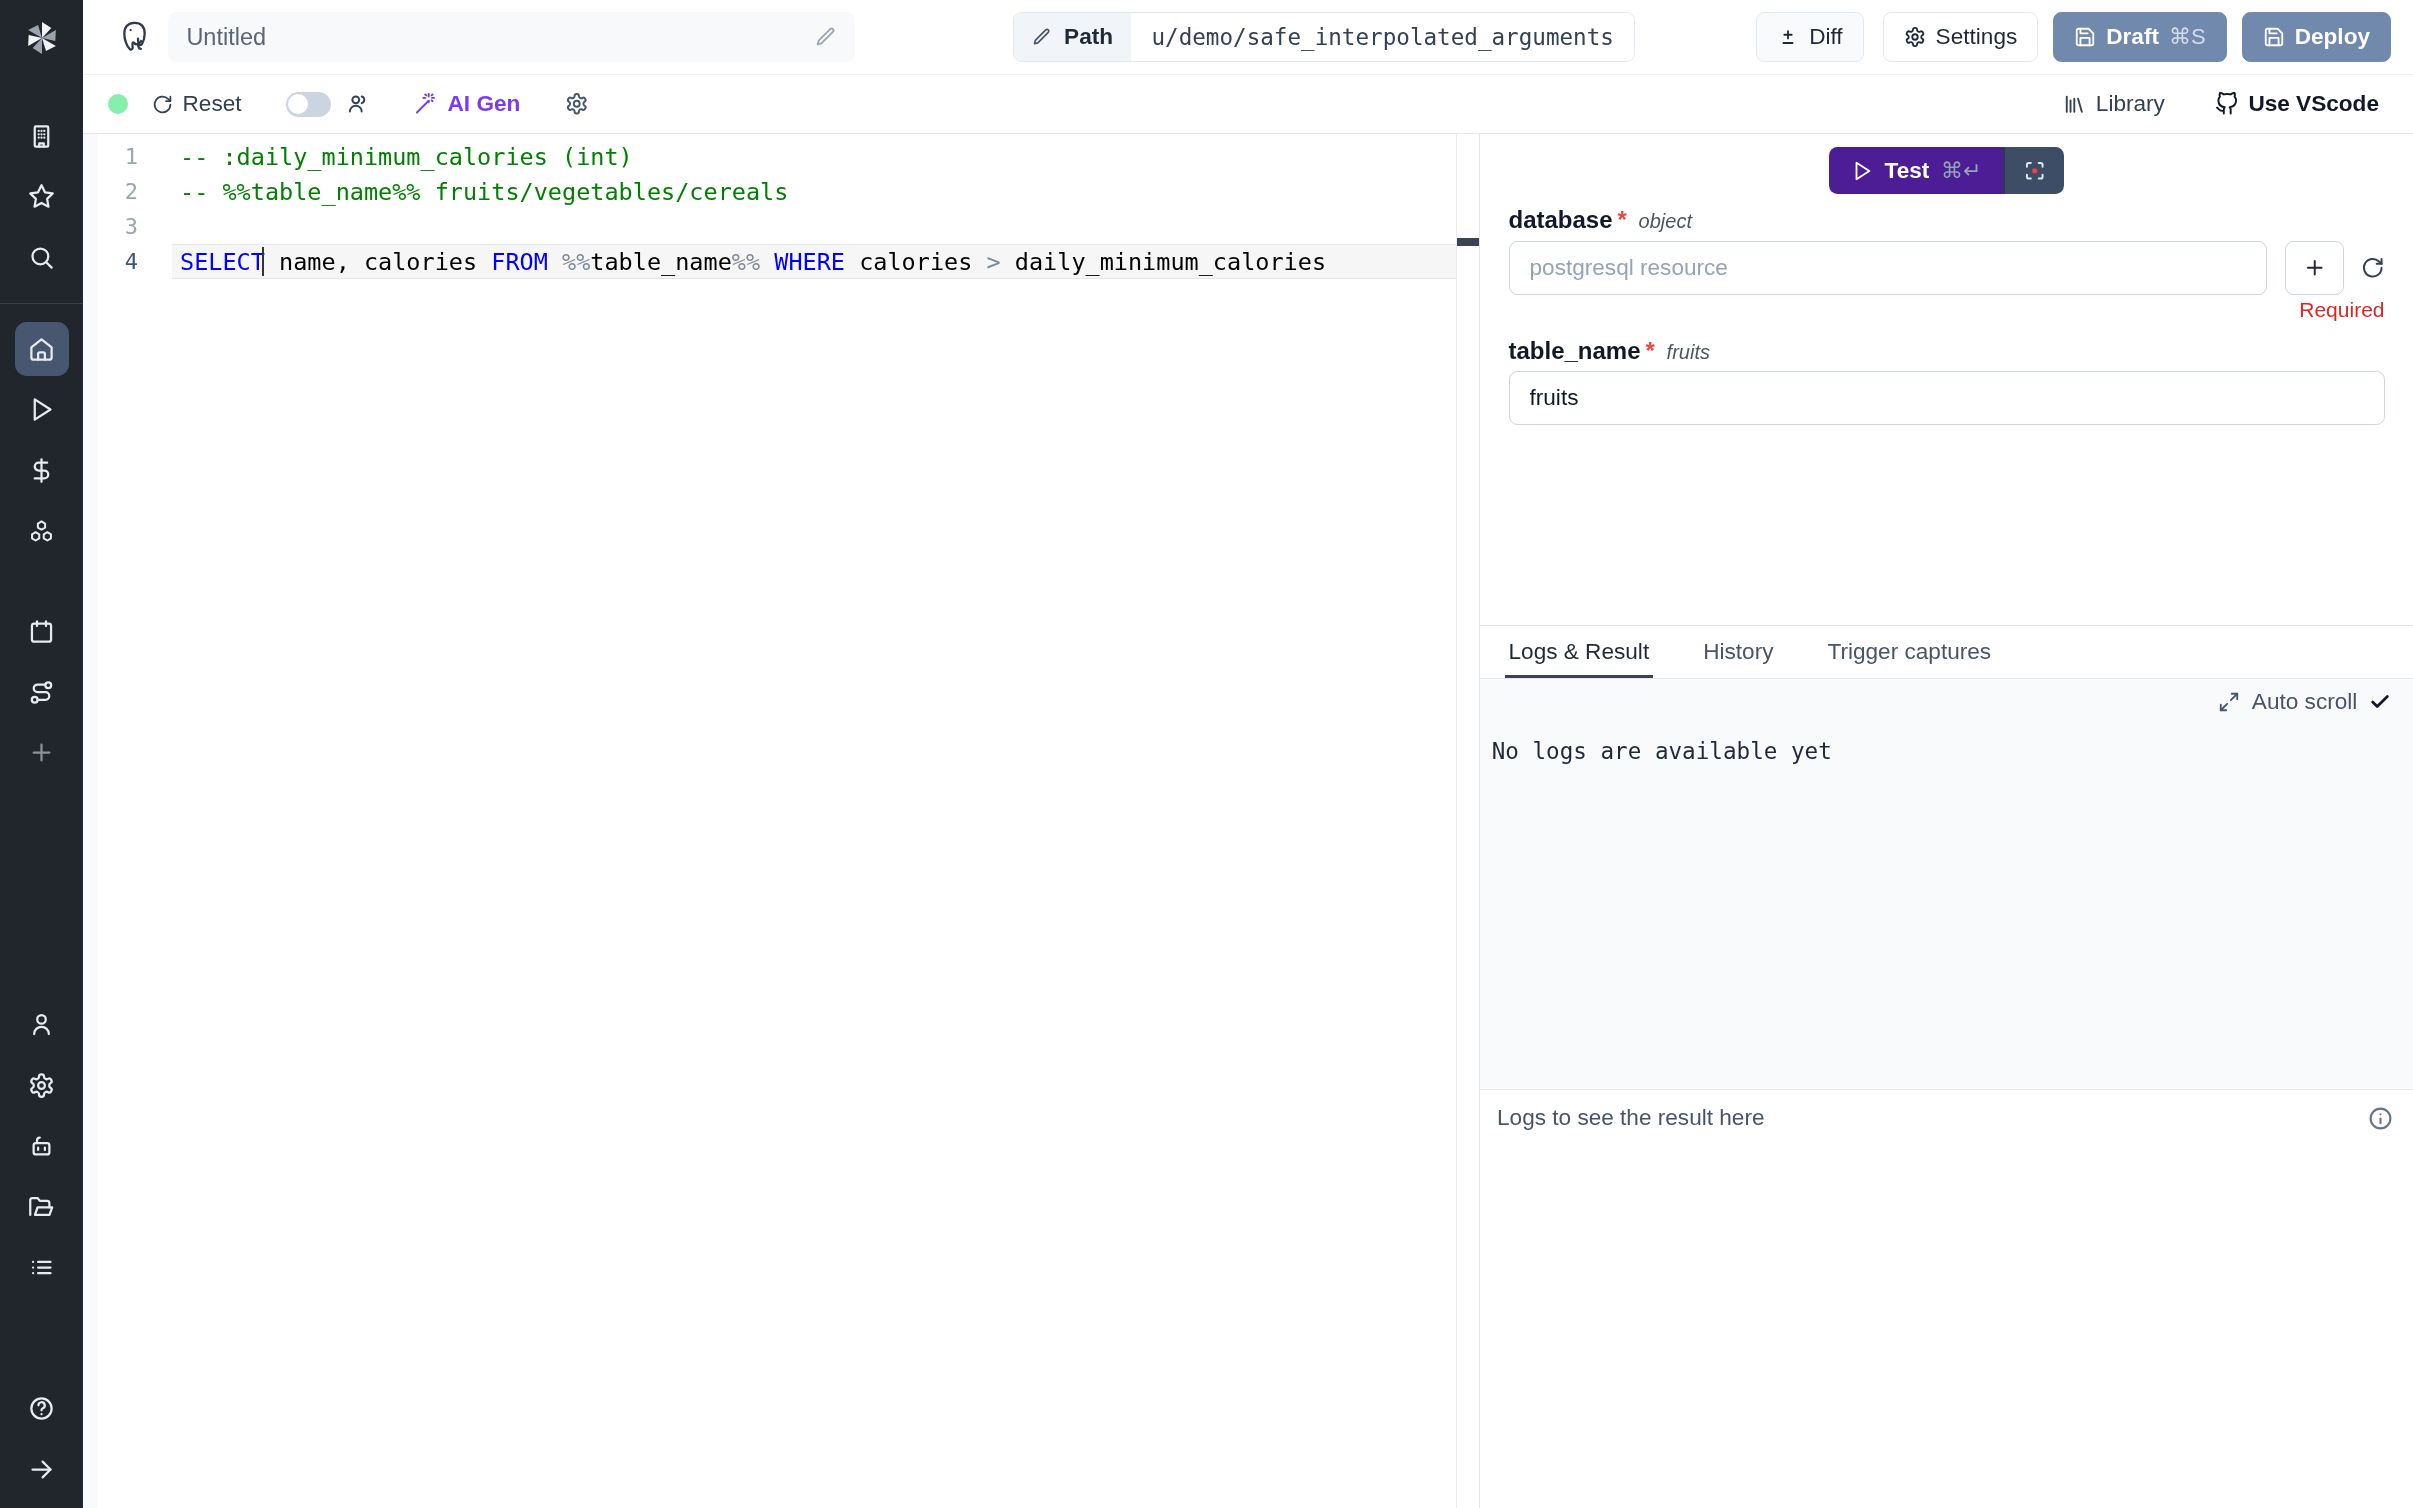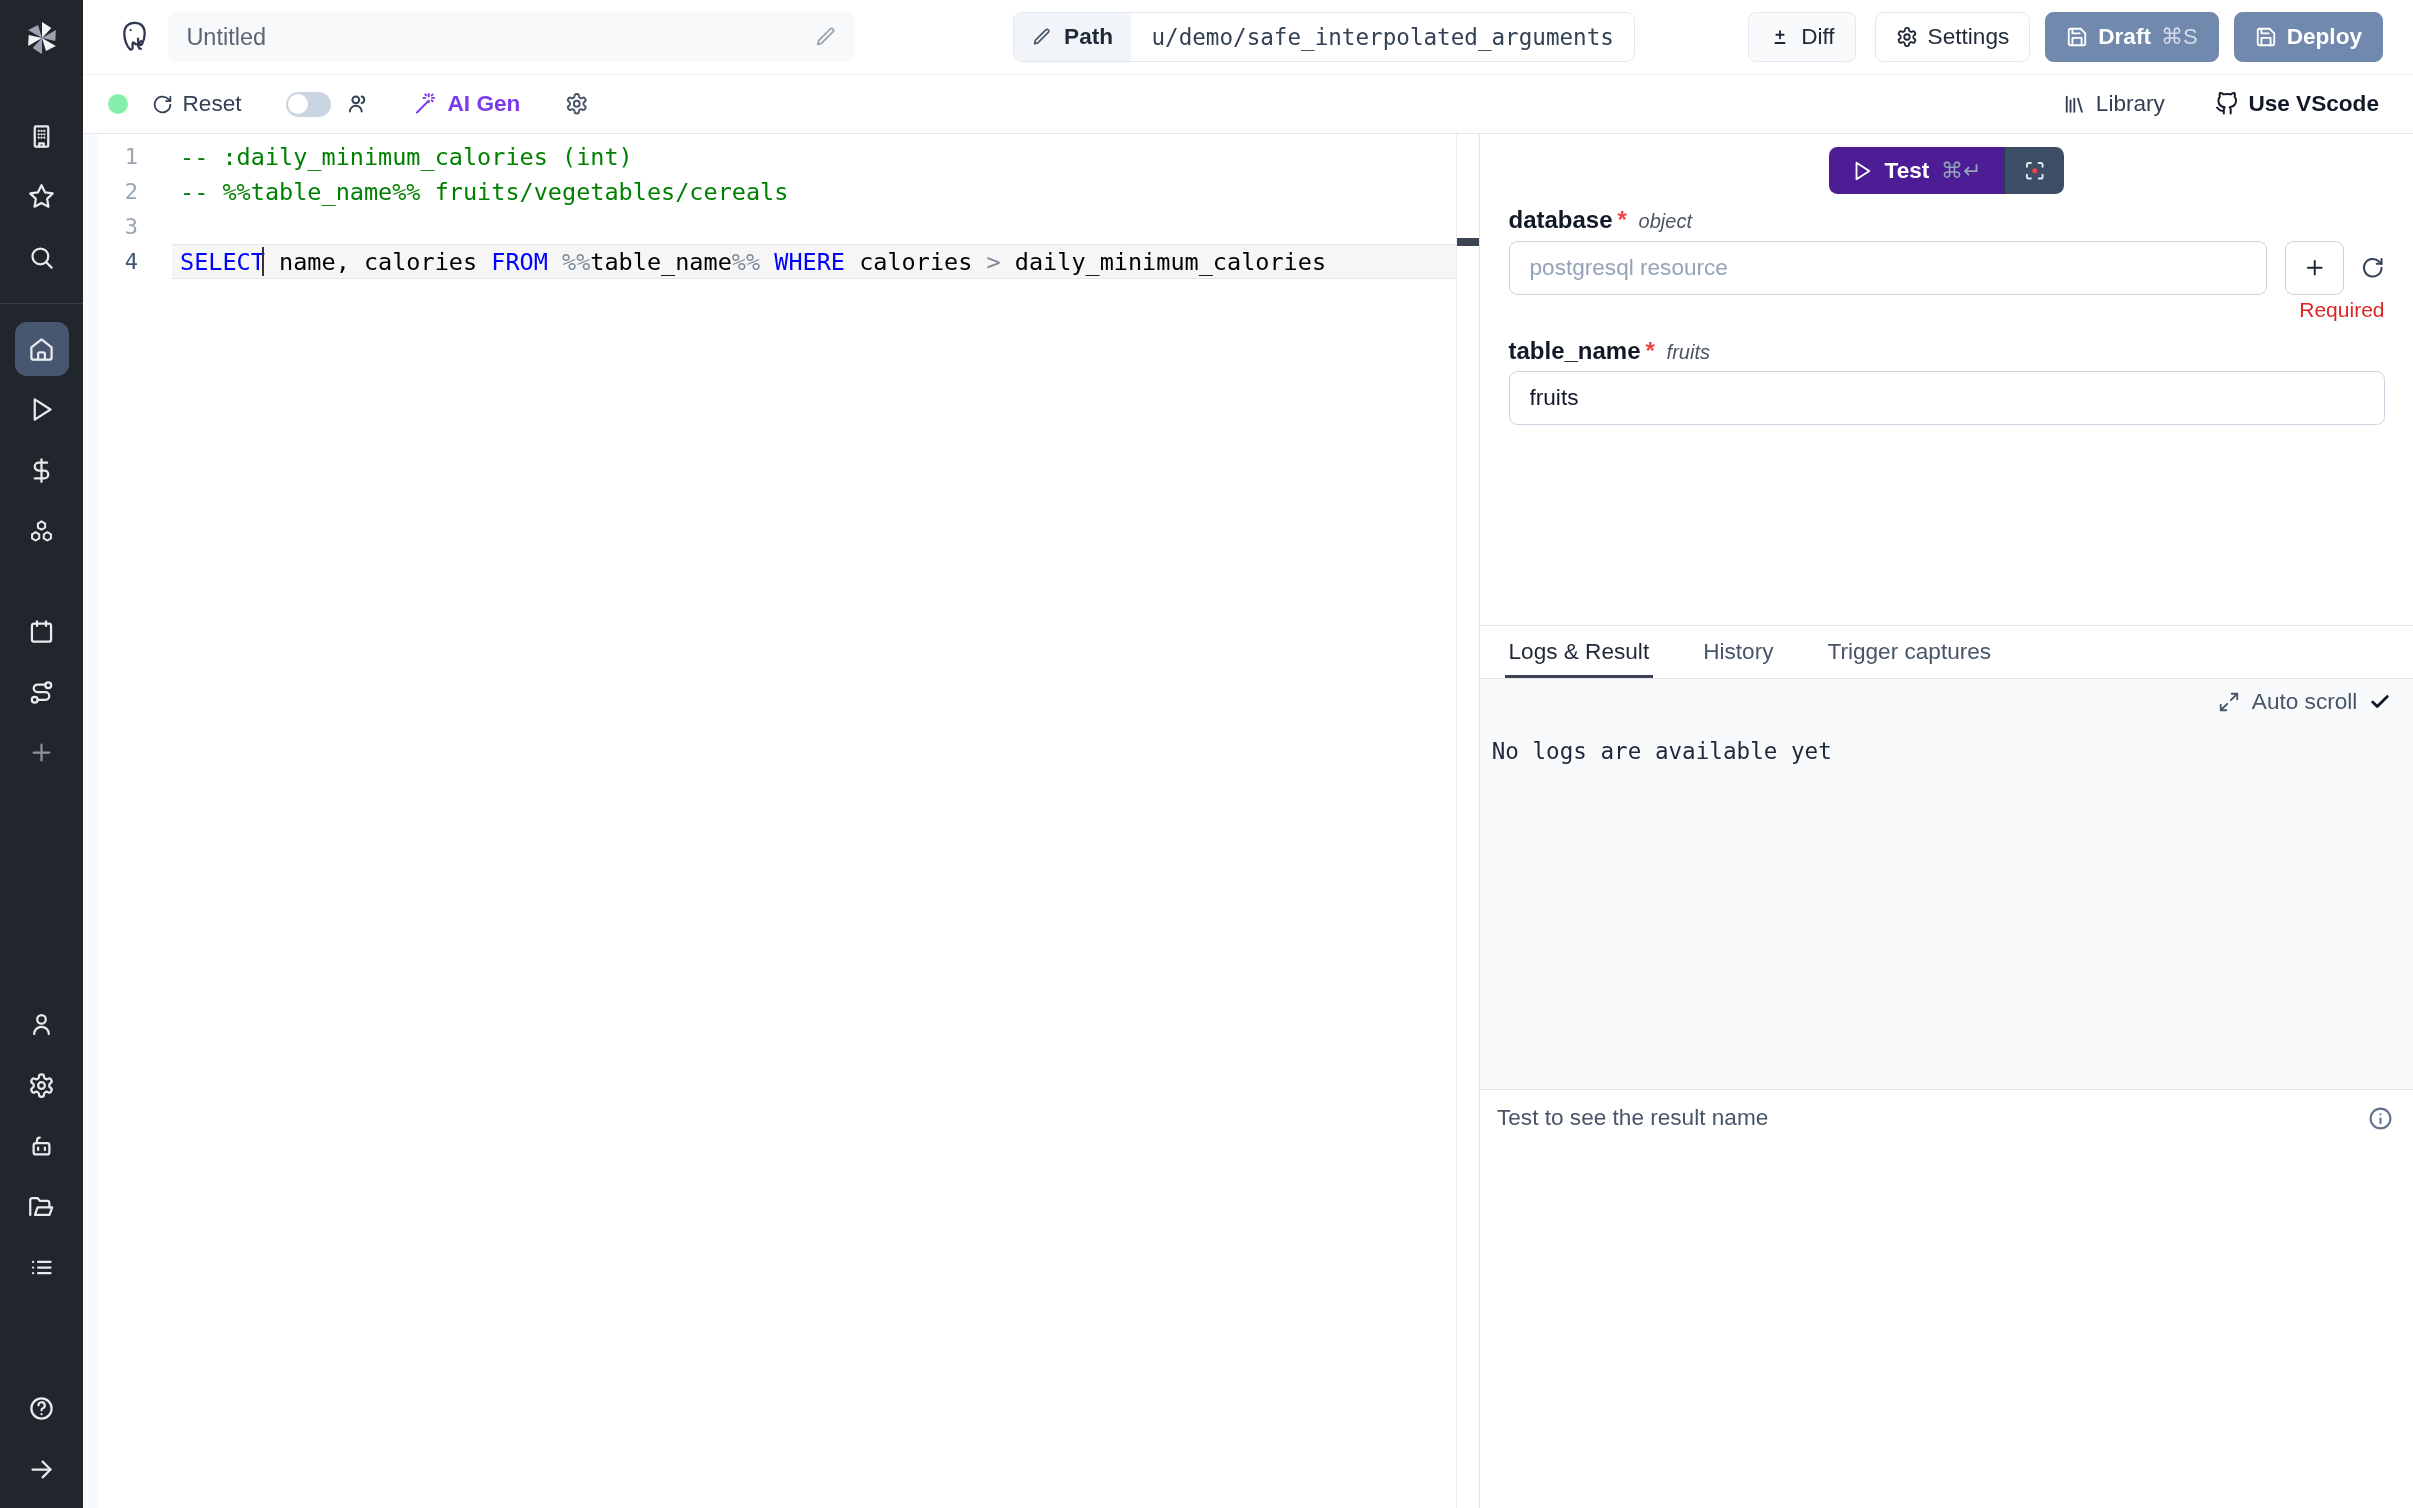--- a/index.html
+++ b/index.html
@@ -16,21 +16,21 @@
   .s-icon.active { background: #475770; }
   .s-icon.muted { color: #8b929c; }
   .s-divider { width: 83px; height: 0.8px; background: #3a3f47; margin: 15px 0; }
   .s-gap { height: 39px; }
   .mt-auto { margin-top: auto; }
   .mb-bottom { margin-bottom: 11.7px; }
 
   
   .main { flex: 1; display: flex; flex-direction: column; min-width: 0; }
 
-  .topbar { height: 75px; display: flex; align-items: center; border-bottom: 0.8px solid #eef1f4; background: #fff; padding-right: 30px; justify-content: space-between; }
+  .topbar { height: 75px; display: flex; align-items: center; border-bottom: 0.8px solid #eef1f4; background: #fff; padding-right: 22px; justify-content: space-between; }
   .pg-icon { margin-left: 33px; color: #2f3a4f; flex-shrink: 0; }
   .title-box { margin-left: 15px; width: 687px; height: 50px; background: #f7f9fb; border-radius: 8.4px; display: flex; align-items: center; padding: 0 18.4px; cursor: text; }
   .title-text { font-size: 23.5px; color: #5b6574; font-weight: 500; flex: 1; }
   .title-pencil { color: #9aa4b2; cursor: pointer; }
 
   .path-group { margin-left: 158px; height: 50px; display: flex; align-items: stretch; border: 0.8px solid #e2e8f0; border-radius: 8.4px; overflow: hidden; cursor: pointer; }
   .path-left { background: #f1f5f9; display: flex; align-items: center; gap: 11.7px; padding: 0 18.4px; }
   .path-left .lbl { font-size: 22.6px; font-weight: 600; color: #1f2937; }
   .path-left svg { color: #475569; }
   .path-value { background: #fff; display: flex; align-items: center; padding: 0 20px; font-family: "DejaVu Sans Mono", monospace; font-size: 22.6px; color: #334155; }
@@ -481,21 +481,21 @@
             <span class="autoscroll-label">Auto scroll</span>
             <svg width="22" height="22" viewBox="0 0 24 24" fill="none" stroke="#111827" stroke-width="3" stroke-linecap="round" stroke-linejoin="round">
                 <polyline points="20 6 9 17 4 12"></polyline>
               </svg>
           </div>
           <div class="logs-empty">No logs are available yet</div>
         </div>
 
         <div class="result">
           <div class="result-header">
-            <span class="result-placeholder">Test to see the result name</span>
+            <span class="result-placeholder">Logs to see the result here</span>
             <span class="info-btn">
               <svg width="25" height="25" viewBox="0 0 24 24" fill="none" stroke="currentColor" stroke-width="2" stroke-linecap="round" stroke-linejoin="round">
                   <circle cx="12" cy="12" r="9.5"></circle>
                   <line x1="12" y1="16.5" x2="12" y2="12"></line>
                   <line x1="12" y1="8" x2="12.01" y2="8"></line>
                 </svg>
             </span>
           </div>
         </div>
 

